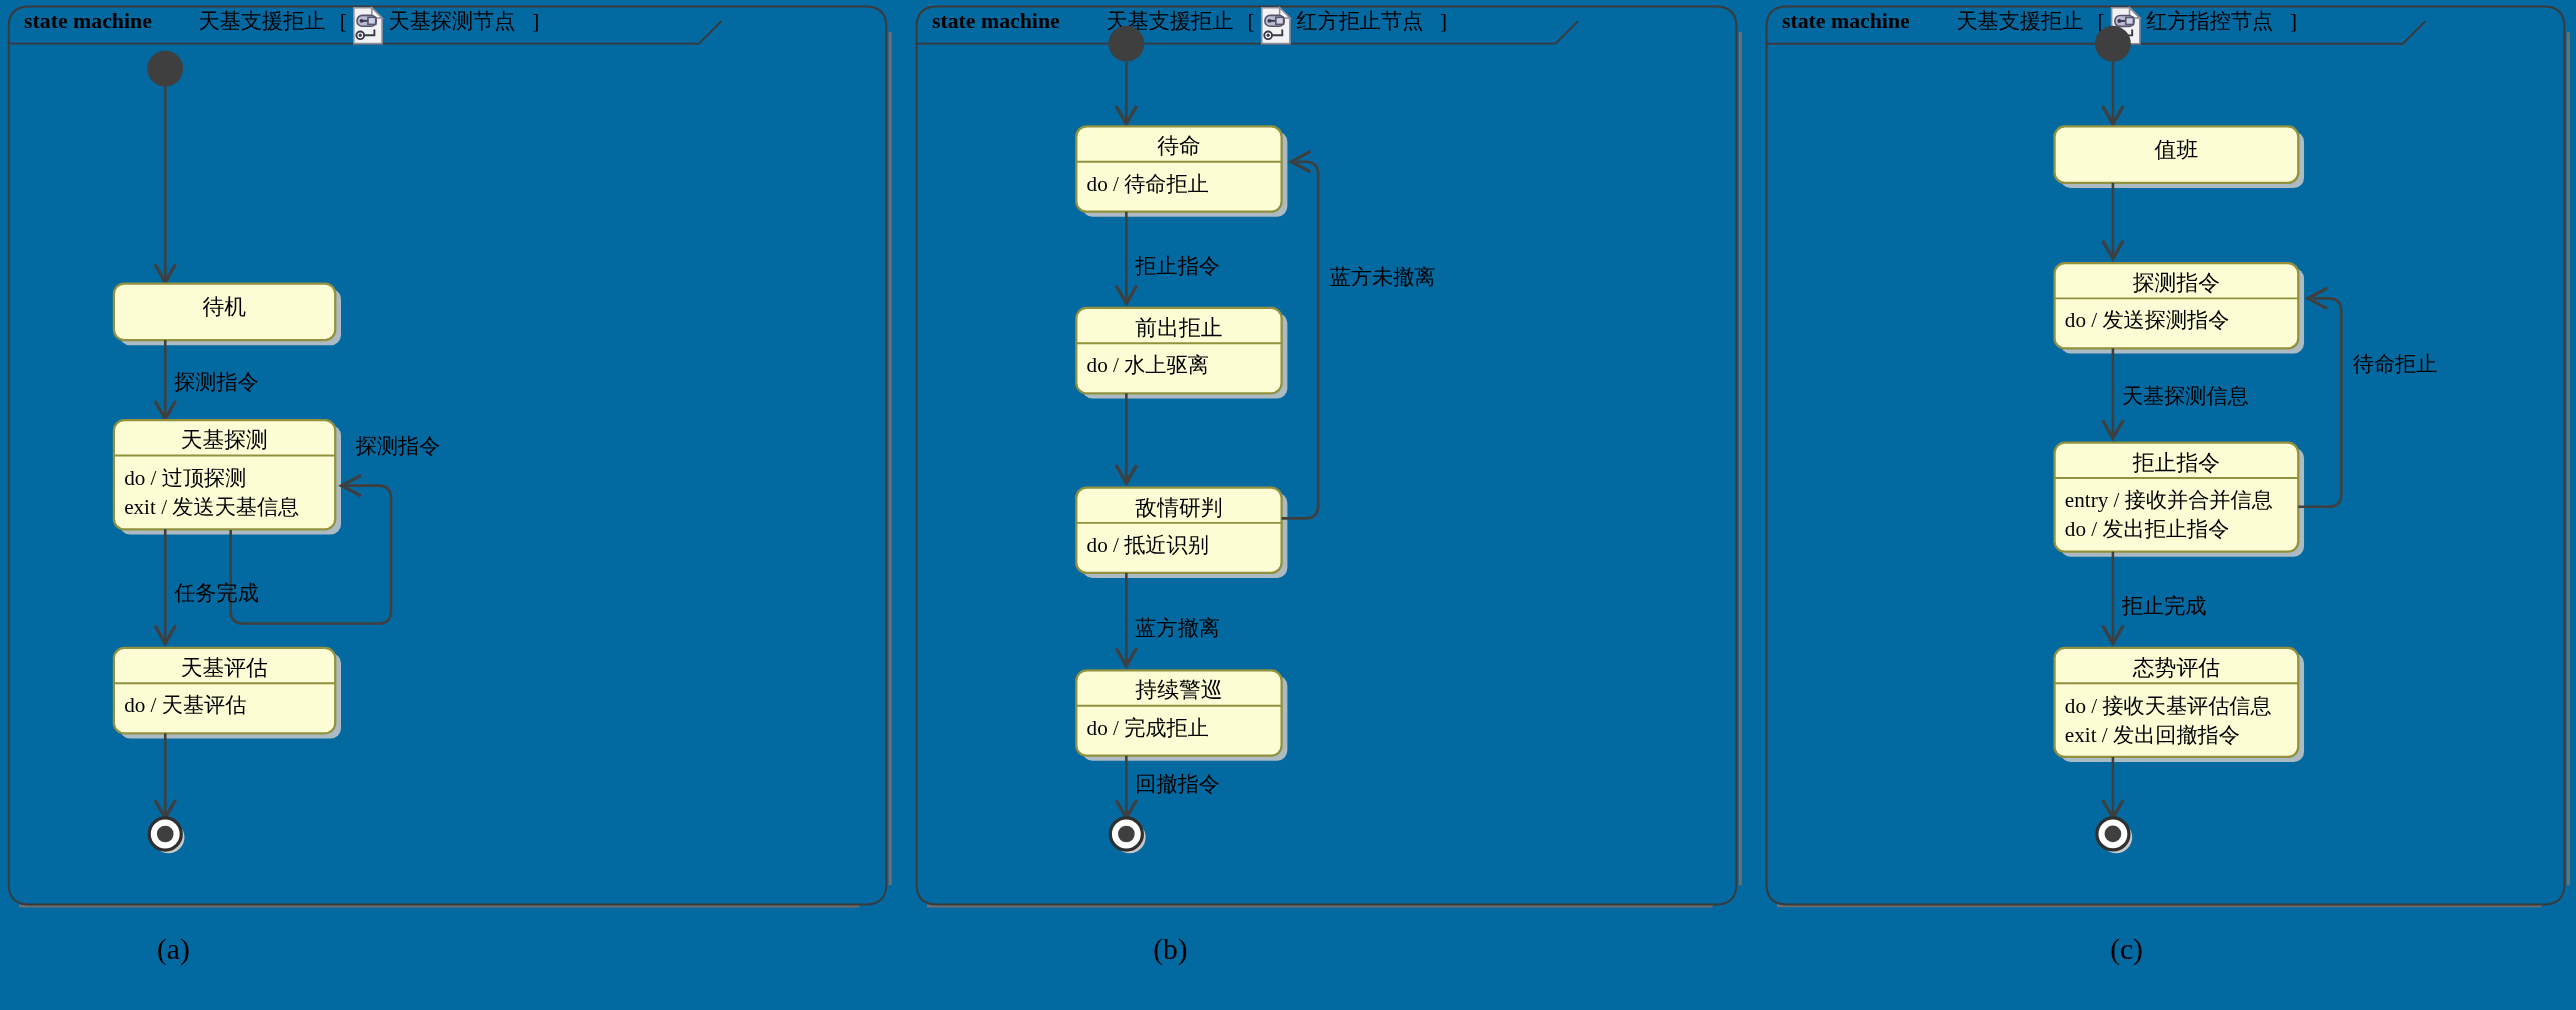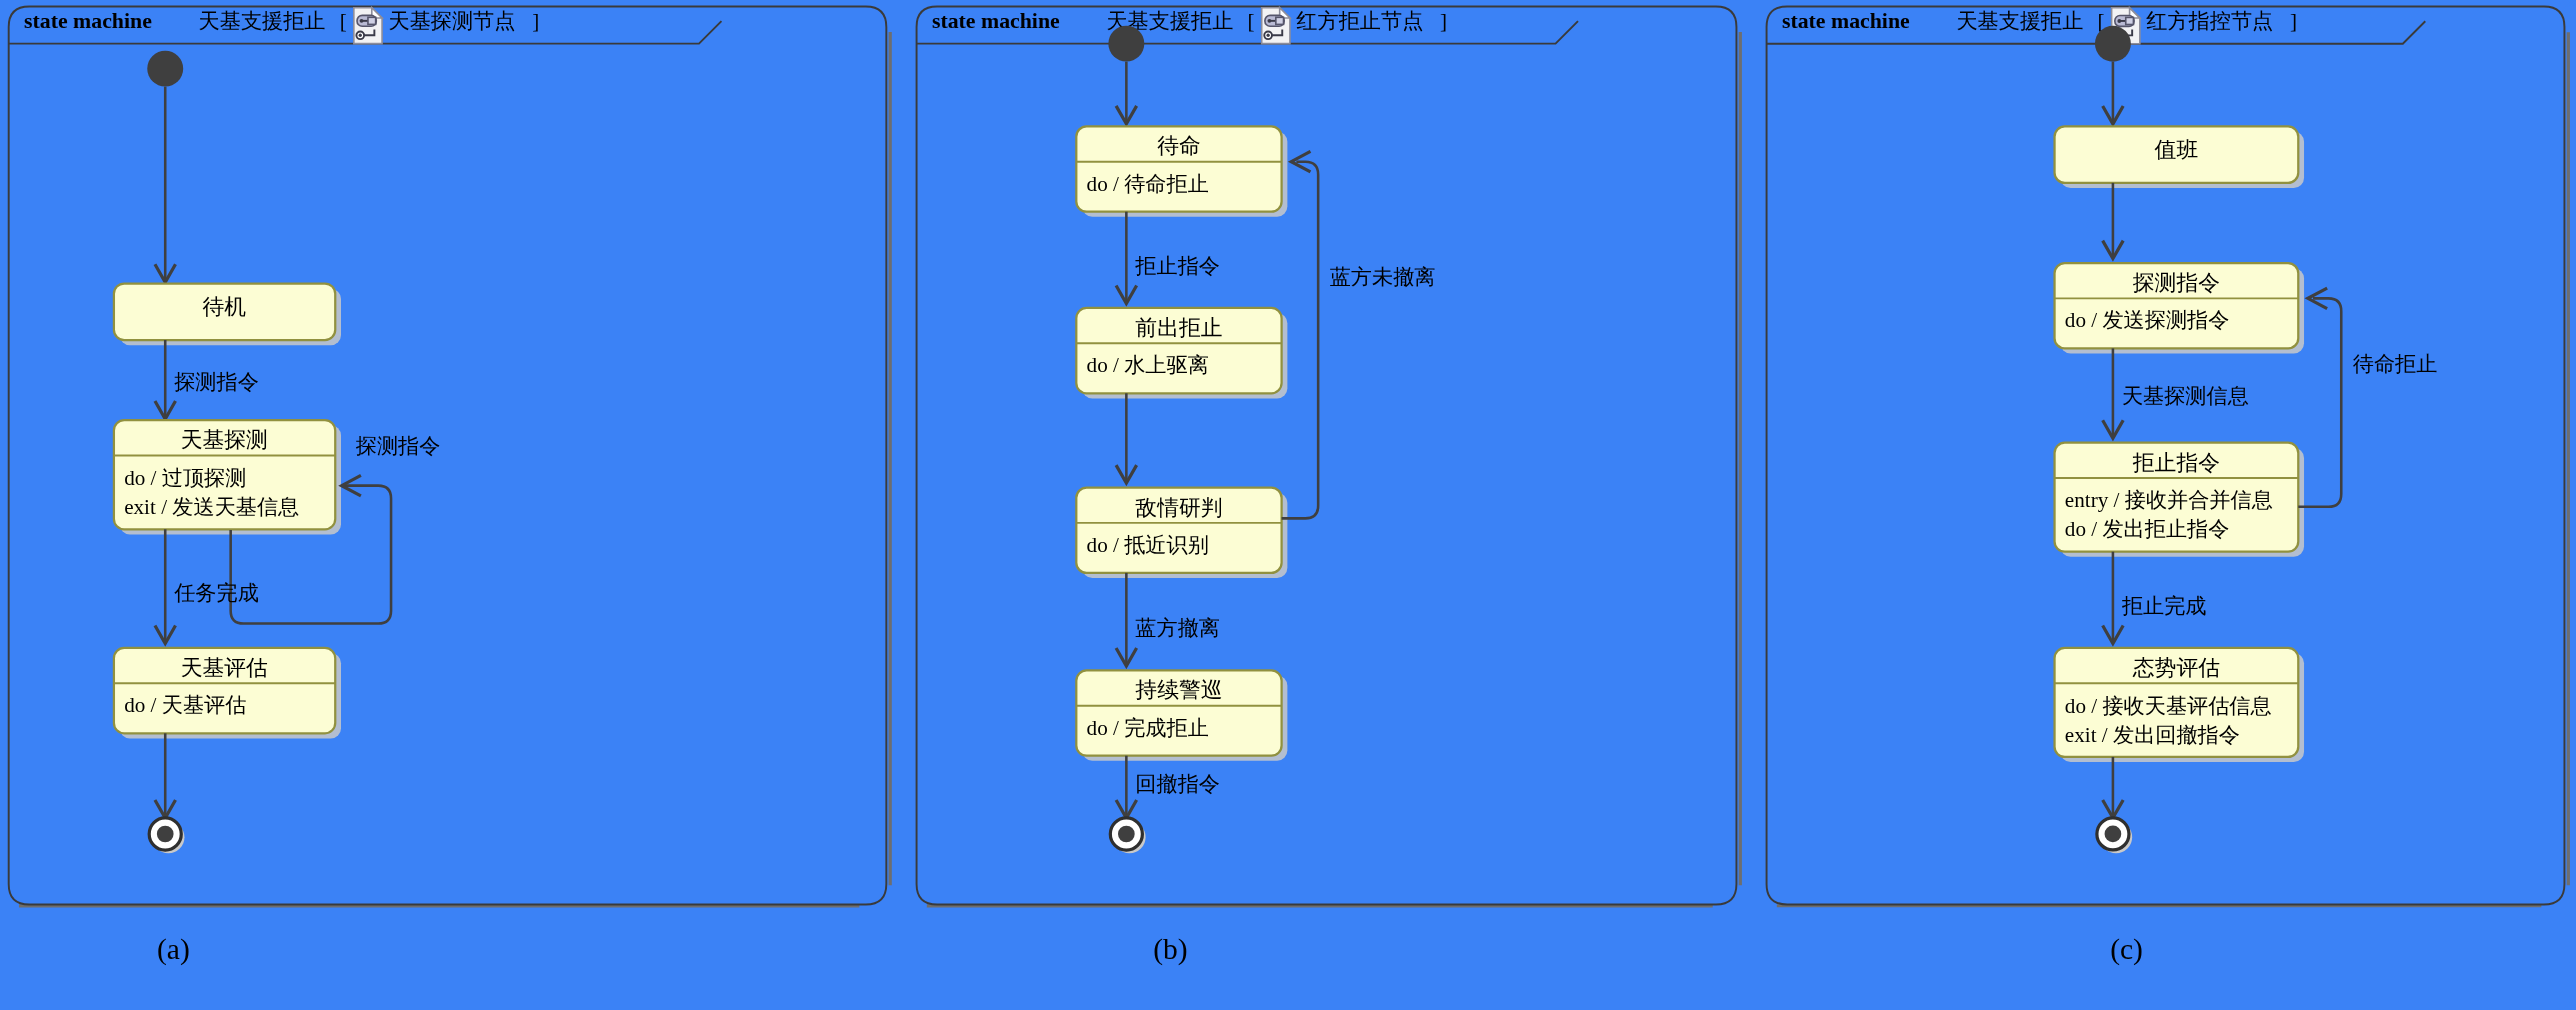--- a/index.html
+++ b/index.html
@@ -1,17 +1,17 @@
 <!DOCTYPE html>
 <html style="font-size:10.3px"><head>
 <meta charset="utf-8">
 <style>
   html,body{margin:0;padding:0;background:#ffffff;}
   body{width:2576px;height:1010px;font-family:"Liberation Sans",sans-serif;}
-  .canvas{position:relative;width:2576px;height:1010px;background:#3b82f6;}
+  .canvas{position:relative;width:2576px;height:1010px;background:#0369a1;}
   .panel{position:absolute;top:0;}
   .caption{position:absolute;font-family:"Liberation Serif",serif;font-size:29.5px;color:#000;text-align:center;}
   svg{display:block;overflow:visible;}
   .frame-line{fill:none;stroke:#3a3a3a;stroke-width:3;}
   .frame-shadow{fill:none;stroke:#6e6e6e;stroke-width:5;}
   .tab-line{fill:none;stroke:#3a3a3a;stroke-width:3;}
   .kw{font-family:"Liberation Serif",serif;font-weight:bold;font-size:34px;fill:#000;}
   .tname{font-family:"Liberation Serif",serif;font-size:33px;fill:#000;}
   .st-box{fill:#fcfdd4;stroke:#91913f;stroke-width:3.5;}
   .st-shadow{fill:#c9c9c9;opacity:.85;}

